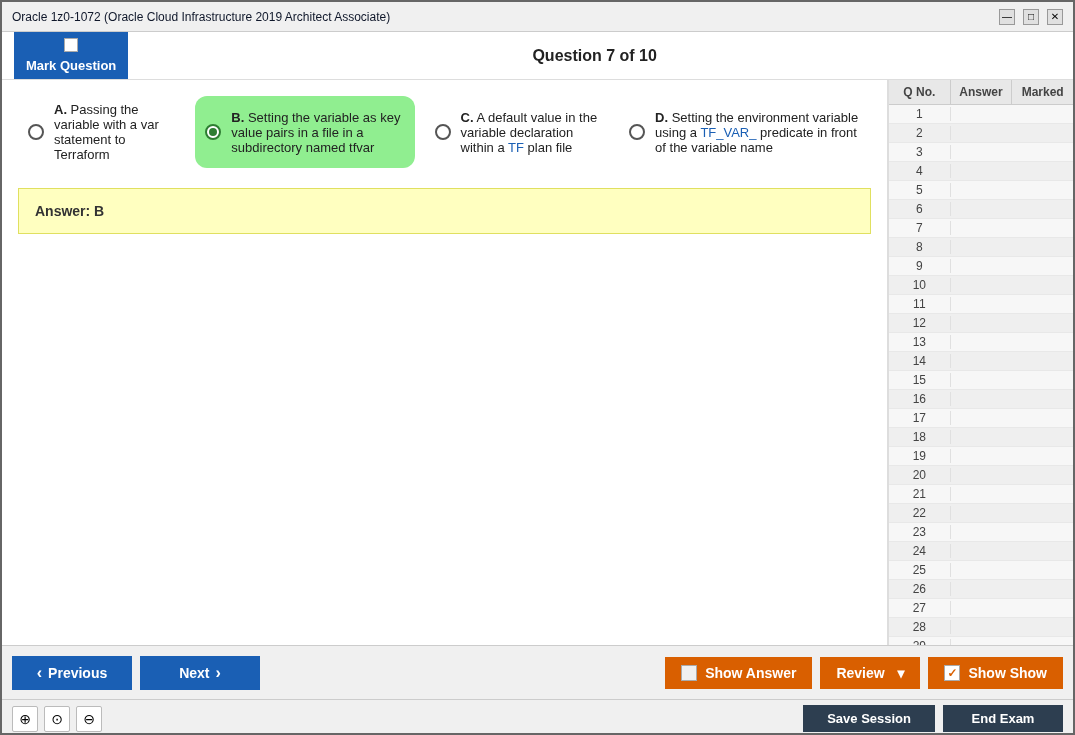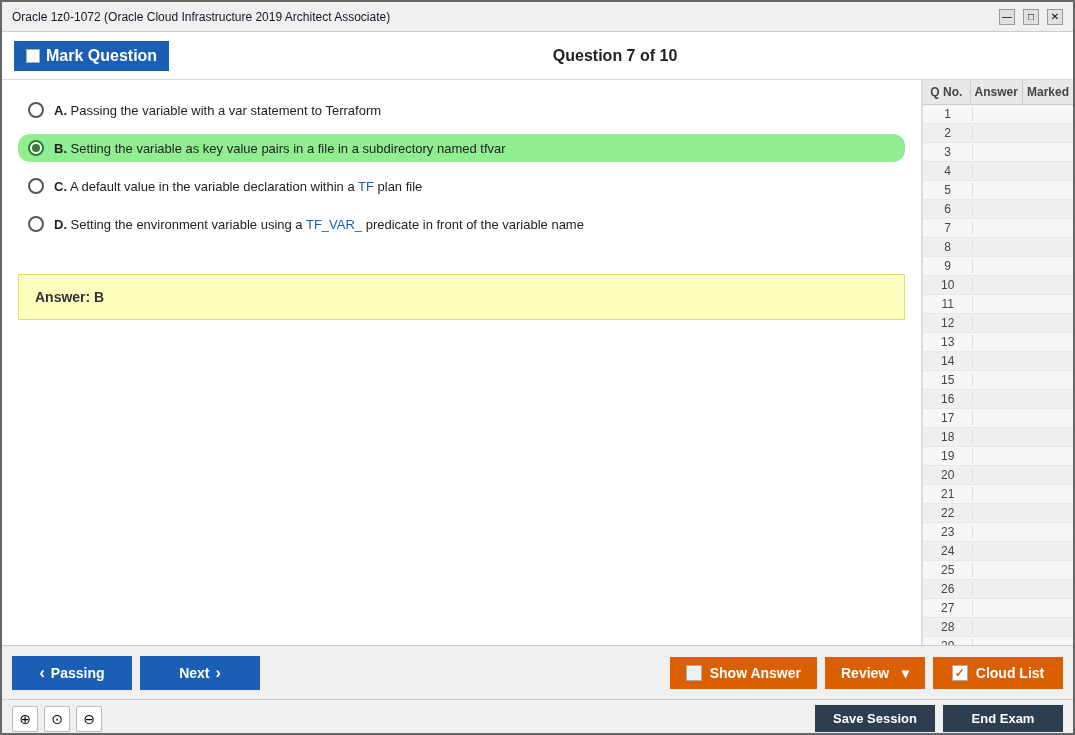--- a/index.html
+++ b/index.html
@@ -56,22 +56,23 @@
     }
     .mark-question-btn {
       background: #1a5fb4;
       color: white;
       border: none;
       padding: 6px 12px;
       cursor: pointer;
       display: flex;
       align-items: center;
       gap: 6px;
-      font-size: 16px;
-      font-weight: bold;
+      font-size: 13px;
+      font-weight: bold;
+      flex-direction: column;
     }
     .mark-question-btn .checkbox-icon {
       width: 14px;
       height: 14px;
       background: white;
       border: 1px solid #aaa;
       display: inline-flex;
       align-items: center;
       justify-content: center;
     }
@@ -94,23 +95,23 @@
       border-right: 1px solid #ddd;
     }
     .question-text {
       font-size: 14px;
       color: #222;
       margin-bottom: 18px;
     }
     .options-list {
       list-style: none;
       display: flex;
-      flex-direction: column;
+      flex-direction: row;
       gap: 10px;
-      margin-bottom: 36px;
+      margin-bottom: 20px;
     }
     .option-item {
       display: flex;
       align-items: center;
       gap: 10px;
       padding: 6px 10px;
       cursor: pointer;
     }
     .option-item.selected-green {
       background: #90ee90;
@@ -147,21 +148,21 @@
     .answer-box {
       background: #ffffc0;
       border: 1px solid #e0e060;
       padding: 14px 16px;
       margin-top: 10px;
       font-size: 14px;
       font-weight: bold;
       color: #333;
     }
     .sidebar {
-      width: 151px;
+      width: 185px;
       background: #000000;
       border-left: 1px solid #ddd;
       display: flex;
       flex-direction: column;
       overflow: hidden;
     }
     .sidebar-header {
       display: flex;
       background: #e8e8e8;
       border-bottom: 1px solid #ccc;
@@ -308,21 +309,21 @@
       border-radius: 2px;
     }
     .bottom-right-btns {
       display: flex;
       gap: 8px;
     }
     .dark-btn {
       background: #2d3e50;
       color: white;
       border: none;
-      padding: 6px 18px;
+      padding: 6px 24px;
       cursor: pointer;
       font-size: 13px;
       font-weight: bold;
       min-width: 120px;
     }
   </style>
 </head>
 <body>
 
 <div class="title-bar">
@@ -536,38 +537,38 @@
             <div class="sidebar-cell"></div>
             <div class="sidebar-cell"></div>
           </div>
         </div>
     </div>
   </div>
 
   <div class="footer-nav">
     <button class="nav-btn">
       <span class="arrow">‹</span>
-      <span>Passing</span>
+      <span>Previous</span>
     </button>
     <button class="nav-btn">
       <span>Next</span>
       <span class="arrow">›</span>
     </button>
     <div class="spacer"></div>
     <button class="show-answer-btn">
       <span class="cb-icon"></span>
       <span>Show Answer</span>
     </button>
     <button class="review-btn">
       <span>Review</span>
       <span>▾</span>
     </button>
     <button class="show-list-btn">
       <span class="cb-icon-checked">✓</span>
-      <span>Cloud List</span>
+      <span>Show Show</span>
     </button>
   </div>
 
   <div class="footer-bottom">
     <div class="zoom-controls">
       <button class="zoom-btn">
         <span>⊕</span>
       </button>
       <button class="zoom-btn">
         <span>⊙</span>

